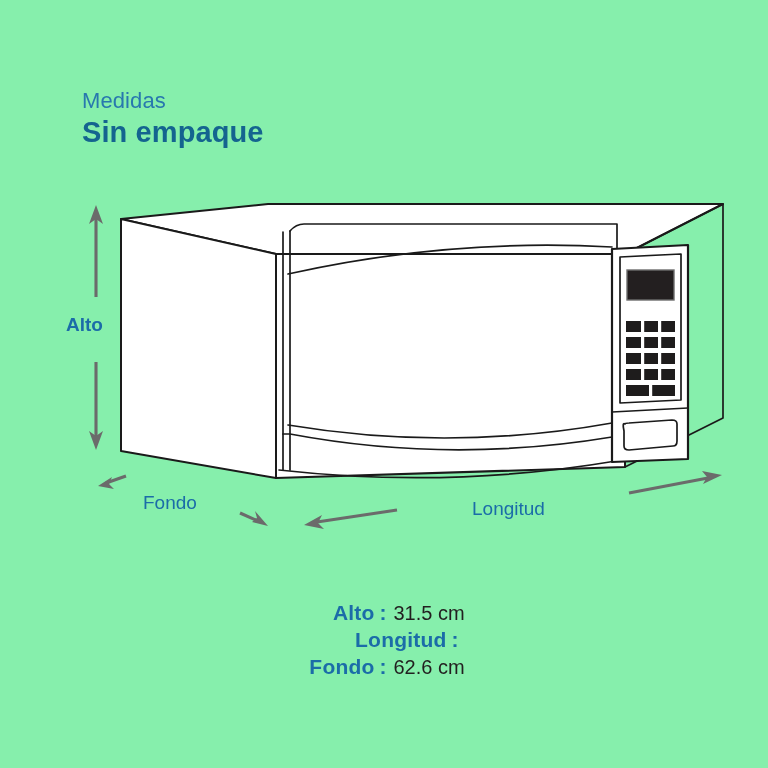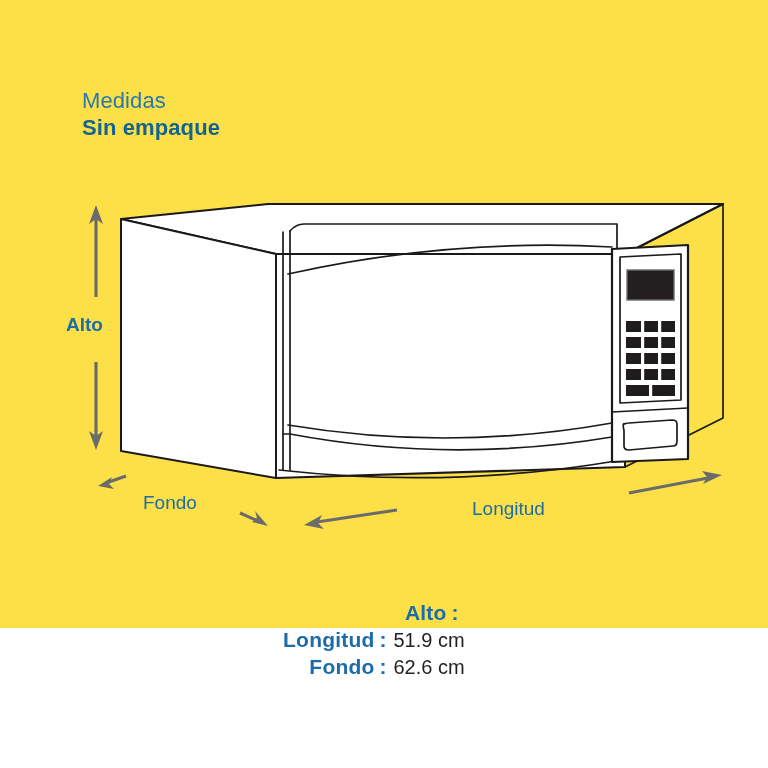--- a/index.html
+++ b/index.html
@@ -11,40 +11,40 @@
     width: 768px;
     height: 768px;
     font-family: "Liberation Sans", sans-serif;
     position: relative;
     overflow: hidden;
   }
   #stage {
     position: absolute;
     left: 0; top: 0;
     width: 768px;
-    height: 628px;
-    background: #fde047;
+    height: 768px;
+    background: #86efac;
   }
 
   
   .heading {
     position: absolute;
     left: 82px;
     top: 88px;
     line-height: 1.18;
   }
   .heading .line1 {
     font-size: 22px;
     font-weight: 400;
     color: #2878ae;
     letter-spacing: 0.1px;
     display: block;
   }
   .heading .line2 {
-    font-size: 22px;
+    font-size: 29px;
     font-weight: 700;
     color: #14648f;
     letter-spacing: 0.1px;
     display: block;
     margin-top: 1px;
   }
 
   
   .dim-label {
     position: absolute;
@@ -259,26 +259,26 @@
 
   <div class="dim-label alto">Alto</div>
   <div class="dim-label fondo">Fondo</div>
   <div class="dim-label longit">Longitud</div>
 
   <div class="measures">
 
     <div class="measure-row">
       <span class="m-label">Alto</span>
       <span class="m-colon">:</span>
+      <span class="m-value">31.5 cm</span>
     </div>
 
     <div class="measure-row">
       <span class="m-label">Longitud</span>
       <span class="m-colon">:</span>
-      <span class="m-value">51.9 cm</span>
     </div>
 
     <div class="measure-row">
       <span class="m-label">Fondo</span>
       <span class="m-colon">:</span>
       <span class="m-value">62.6 cm</span>
     </div>
 
   </div>
 

